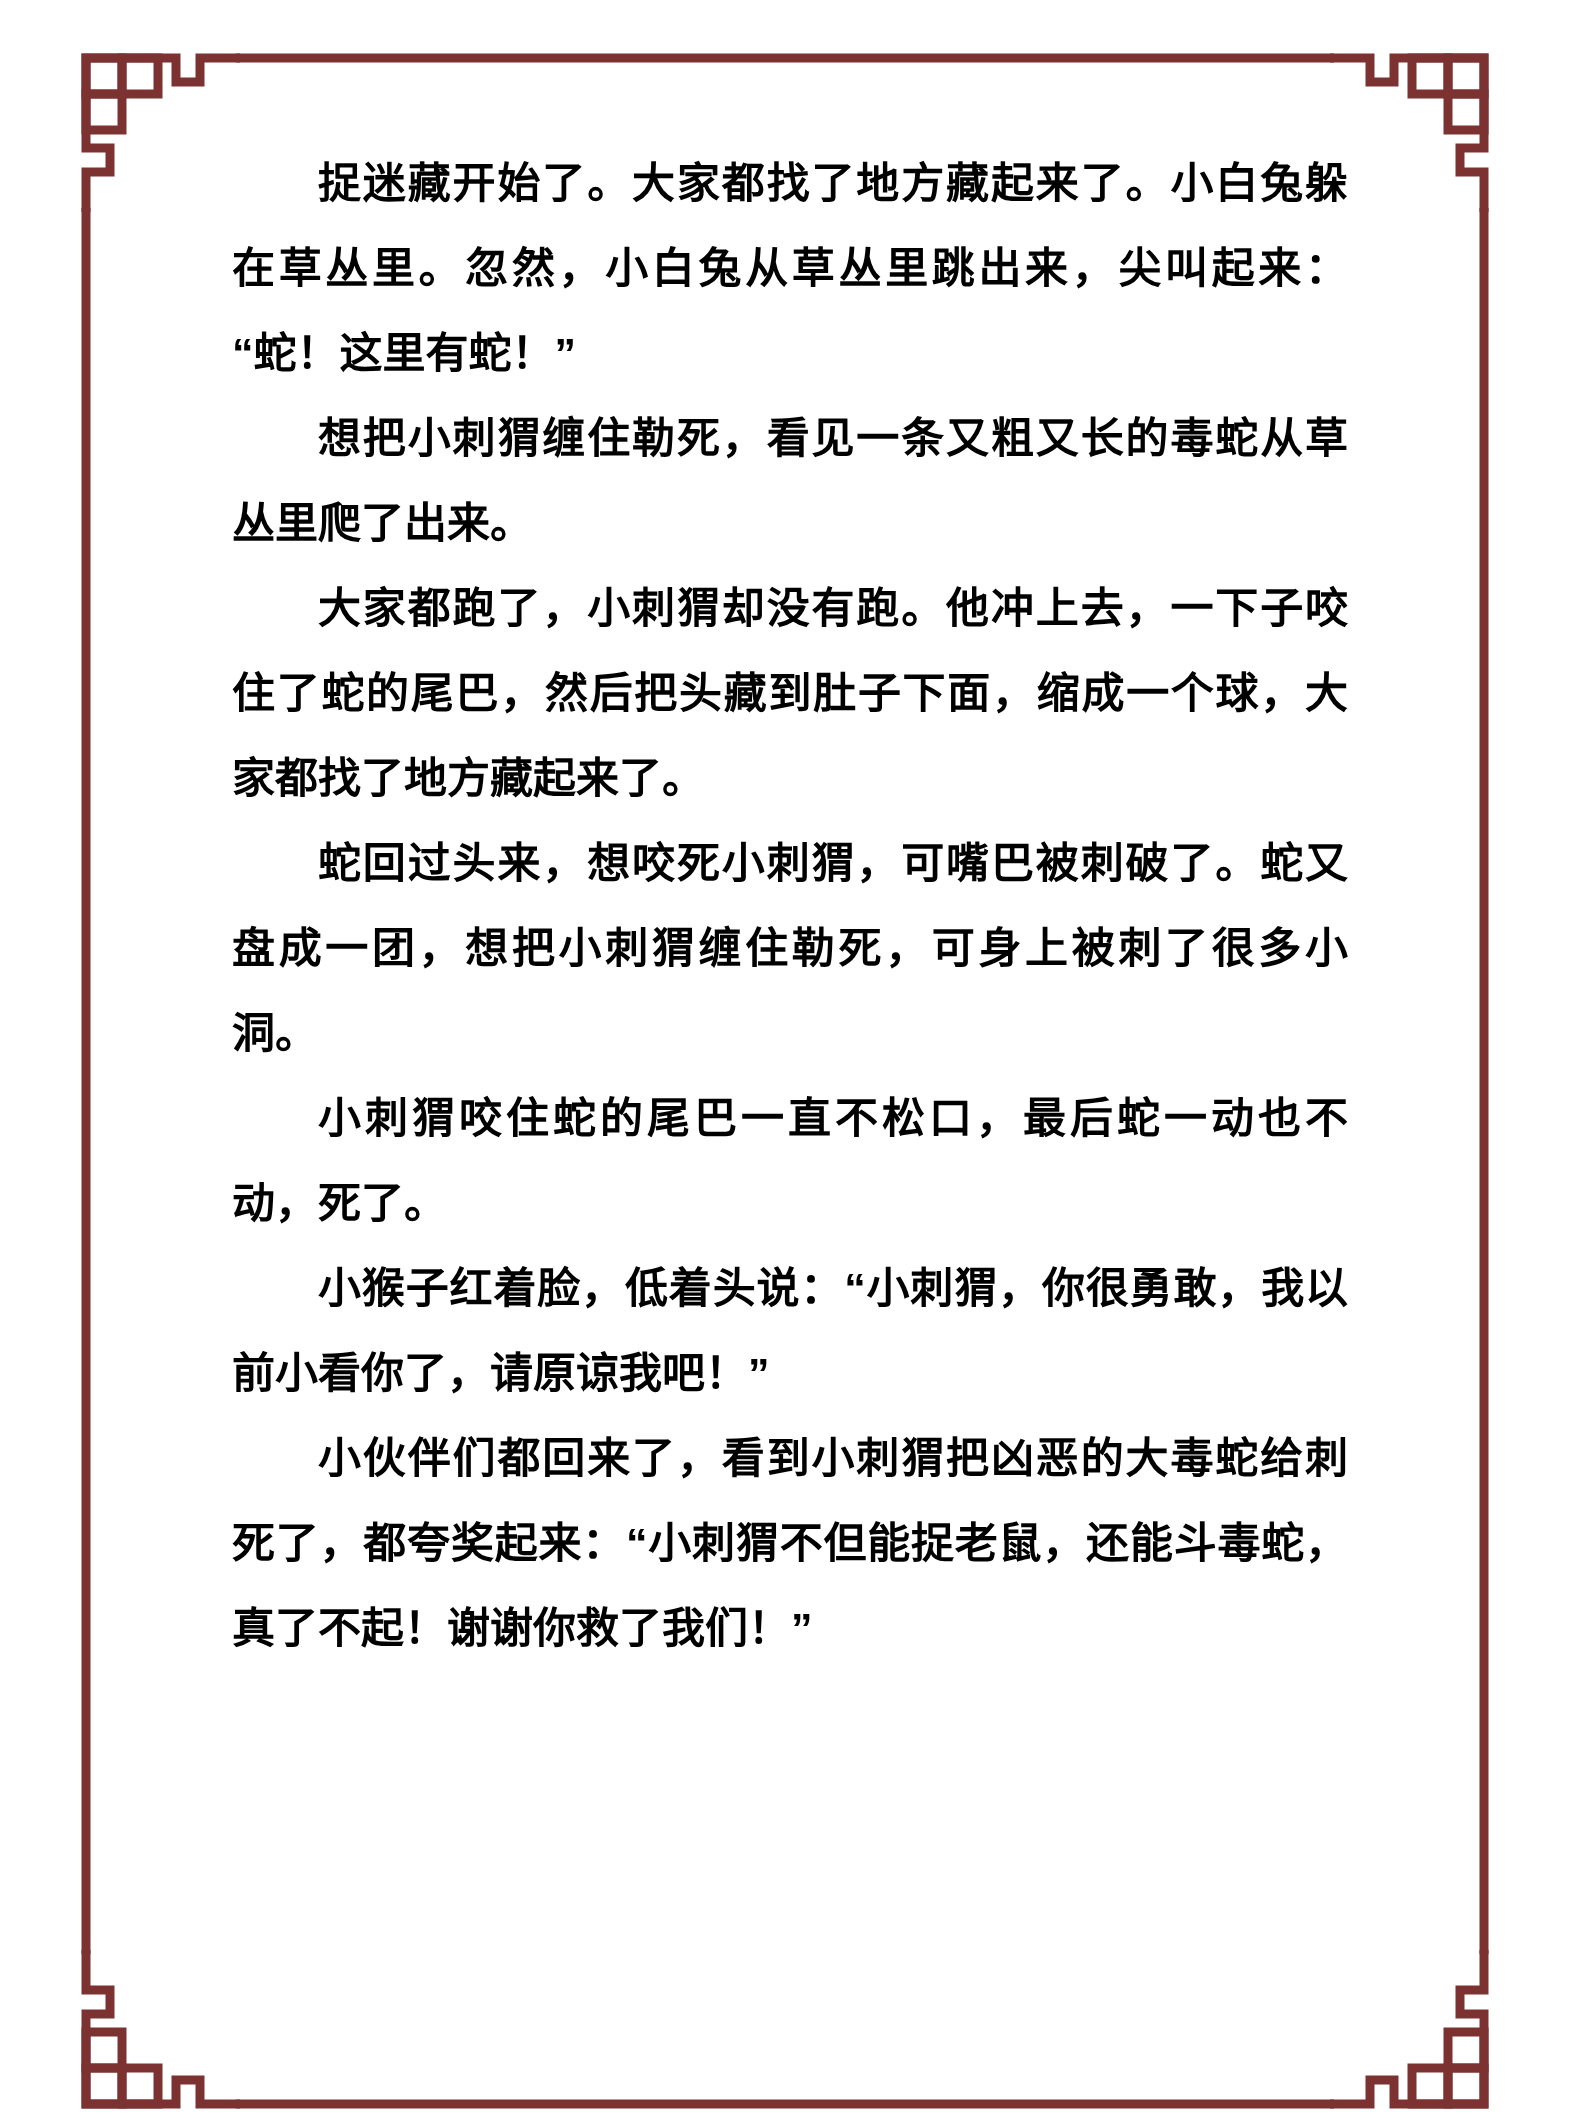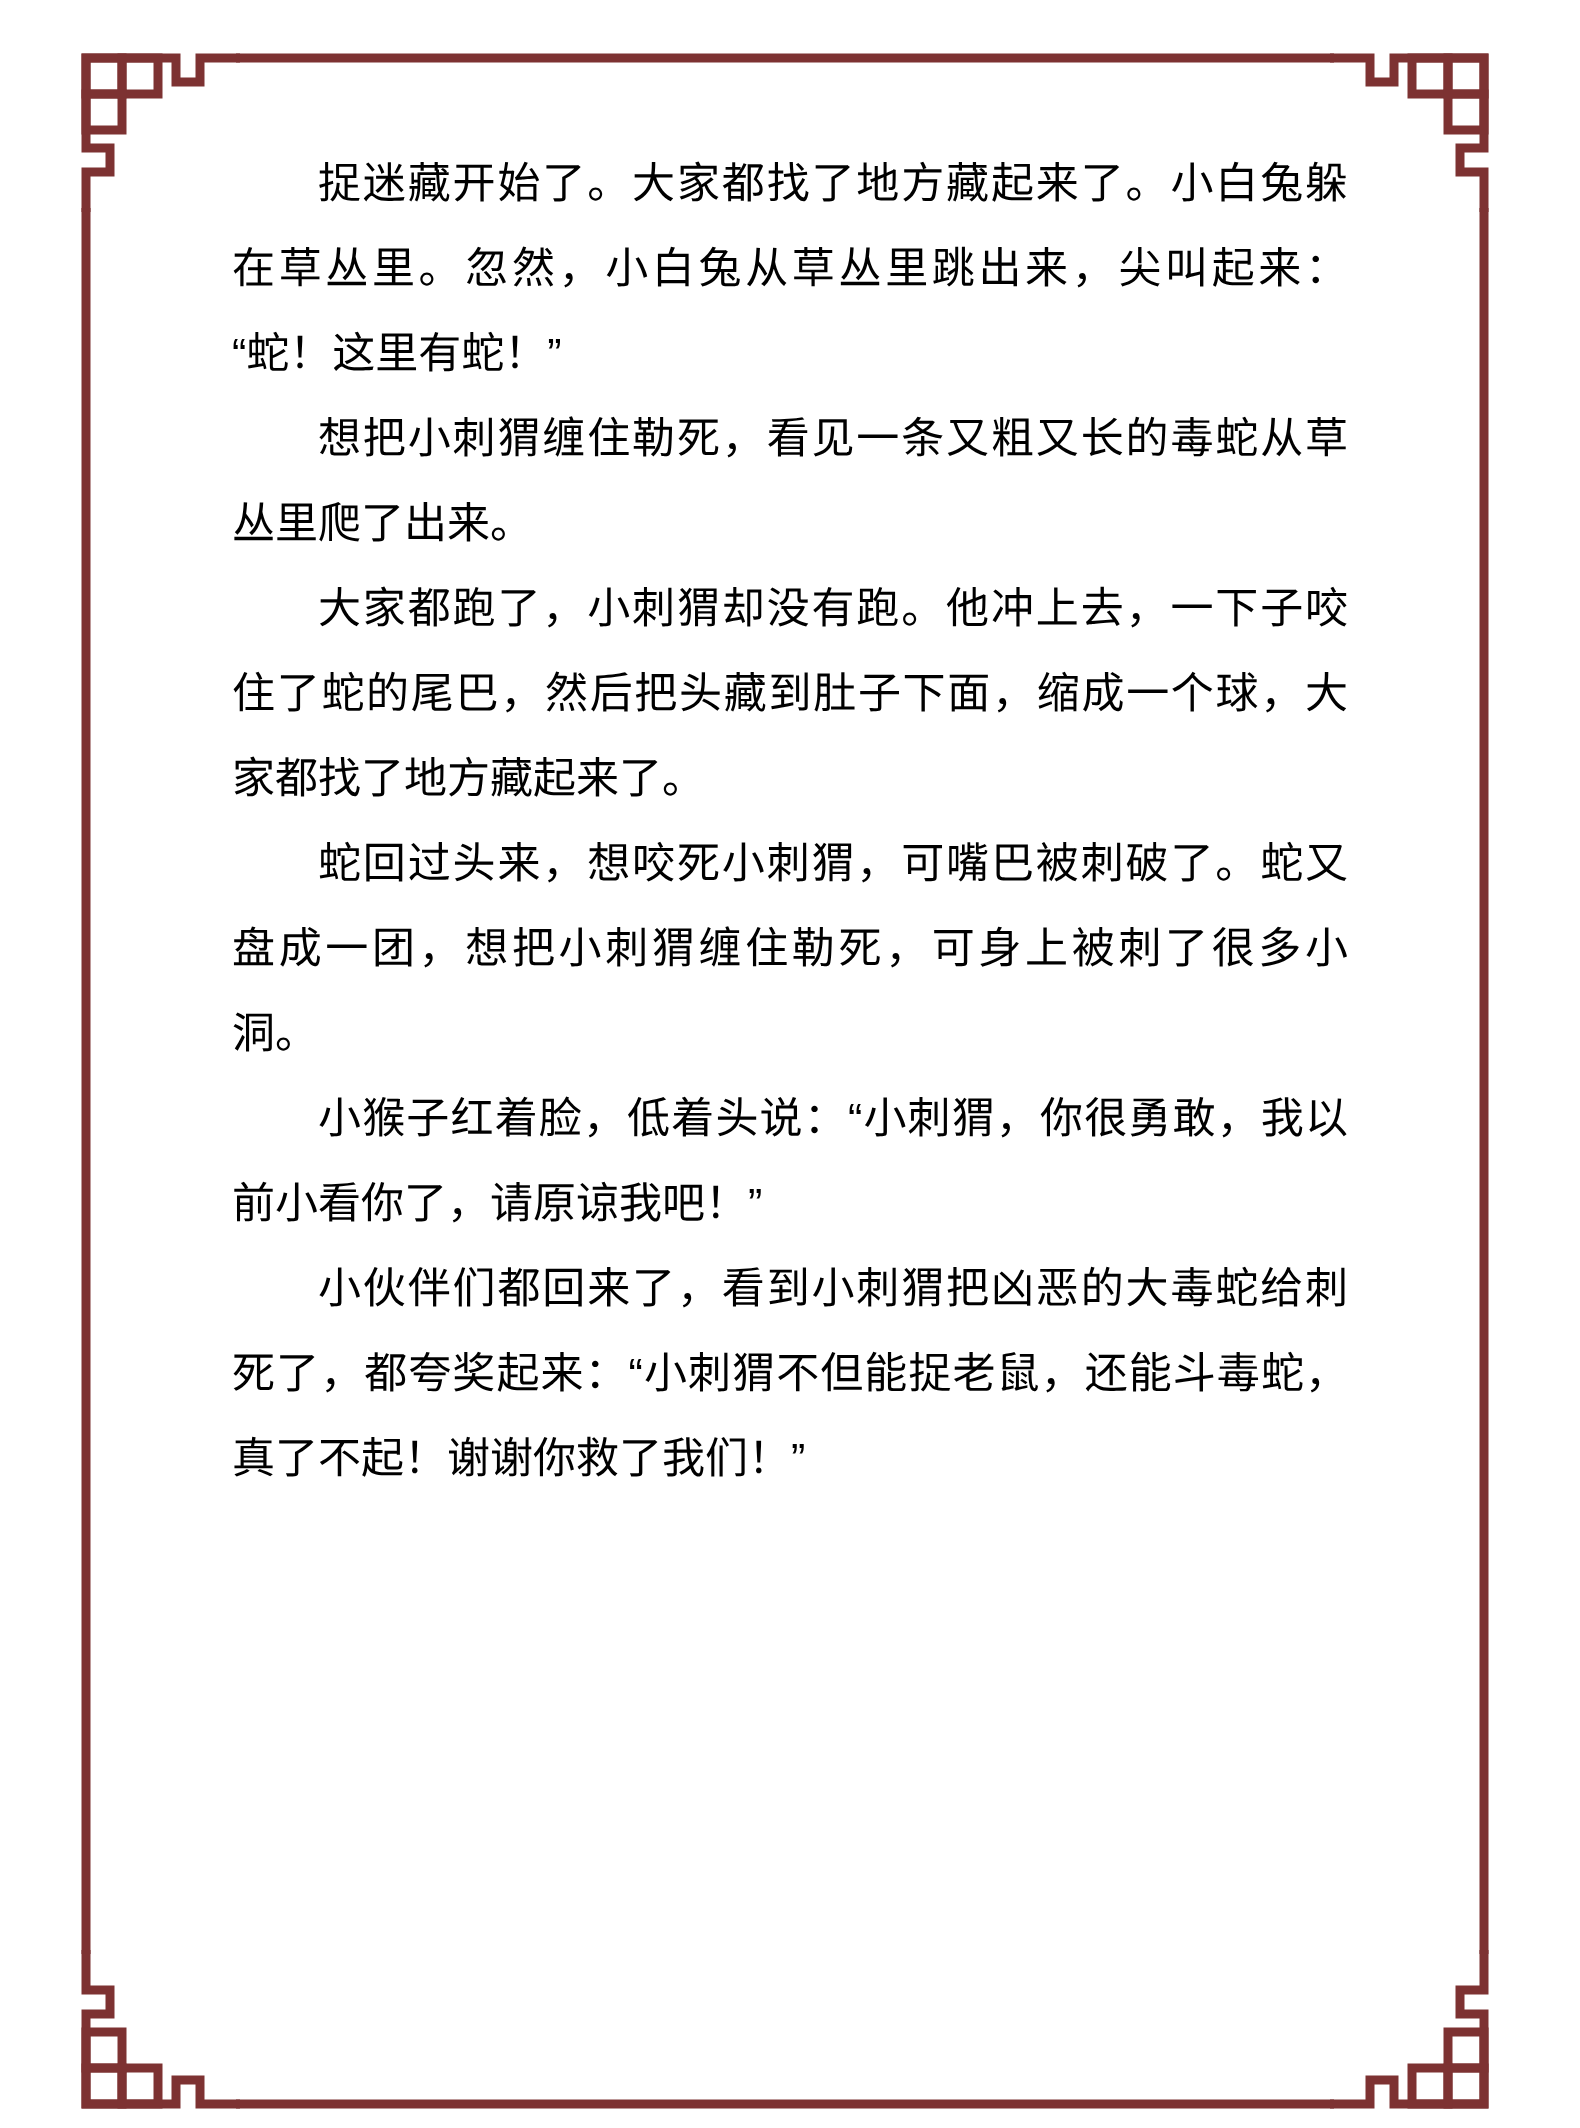--- a/index.html
+++ b/index.html
@@ -24,21 +24,21 @@
     pointer-events: none;
   }
   .story {
     position: absolute;
     left: 232px;
     top: 141px;
     width: 1116px;
     color: #000000;
     font-size: 43px;
     line-height: 85px;
-    font-weight: normal;
+    font-weight: bold;
     text-align: justify;
     text-justify: inter-ideograph;
   }
   .story p {
     margin: 0;
     padding: 0;
     text-indent: 2em;
   }
 </style>
 </head>
@@ -68,17 +68,18 @@
     <use href="#corner-knot" transform="translate(1484,58) scale(-1,1)"></use>
     <use href="#corner-knot" transform="translate(86,2104) scale(1,-1)"></use>
     <use href="#corner-knot" transform="translate(1484,2104) scale(-1,-1)"></use>
   </svg>
 
   <div class="story">
     <p>捉迷藏开始了。大家都找了地方藏起来了。小白兔躲在草丛里。忽然，小白兔从草丛里跳出来，尖叫起来：“蛇！这里有蛇！”</p>
     <p>想把小刺猬缠住勒死，看见一条又粗又长的毒蛇从草丛里爬了出来。</p>
     <p>大家都跑了，小刺猬却没有跑。他冲上去，一下子咬住了蛇的尾巴，然后把头藏到肚子下面，缩成一个球，大家都找了地方藏起来了。</p>
     <p>蛇回过头来，想咬死小刺猬，可嘴巴被刺破了。蛇又盘成一团，想把小刺猬缠住勒死，可身上被刺了很多小洞。</p>
+    <p>小刺猬咬住蛇的尾巴一直不松口，最后蛇一动也不动，死了。</p>
     <p>小猴子红着脸，低着头说：“小刺猬，你很勇敢，我以前小看你了，请原谅我吧！”</p>
     <p>小伙伴们都回来了，看到小刺猬把凶恶的大毒蛇给刺死了，都夸奖起来：“小刺猬不但能捉老鼠，还能斗毒蛇，真了不起！谢谢你救了我们！”</p>
   </div>
 
 </div>
 
 </body></html>

